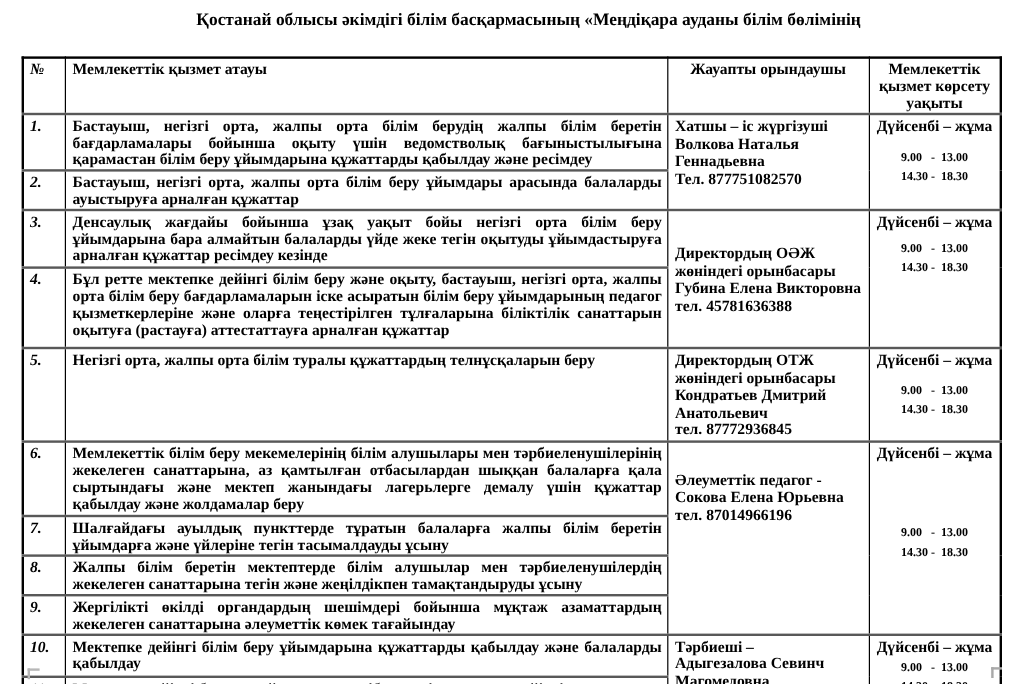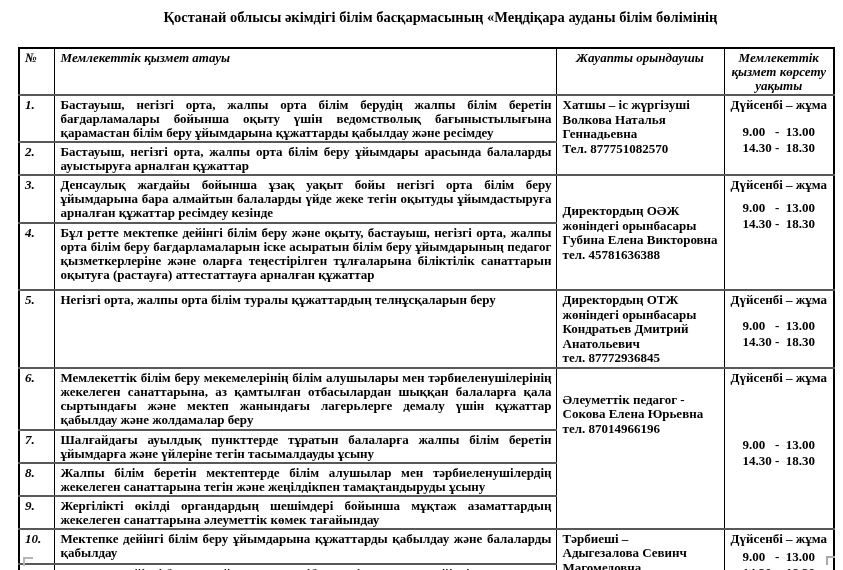--- a/index.html
+++ b/index.html
@@ -15,31 +15,31 @@
     border-collapse:collapse;table-layout:fixed;
     border:2px solid #000;
   }
   td,th{
     border-left:1px solid #000;border-right:1px solid #000;
     vertical-align:top;font-weight:bold;font-size:13px;line-height:14px;
     padding:2px 4px 1px 6px;overflow:hidden;
   }
   tbody tr{border-top:2px solid #585858;}
   thead tr{border-bottom:2px solid #585858;}
-  th{font-style:italic;text-align:left;}
+  th{text-align:left;}
   th.c-exec,th.c-time{text-align:center;padding-left:2px;padding-right:2px;margin-left:31px;}
   .c-num{font-style:italic;padding-left:5px;padding-right:2px;}
   .c-desc{text-align:justify;}
   .c-exec{white-space:pre-line;line-height:14.5px;}
   td.c-exec.vmid{vertical-align:middle;}
   td.c-exec.pt24{padding-top:24px;}
   td.c-time{padding:2px 2px 1px 2px;text-align:center;border-radius:13px;}
   .time-inner{display:flex;flex-direction:column;align-items:center;}
   .day{white-space:nowrap;font-size:13px;}
-  .hours{margin:auto 0;white-space:pre;font-size:13px;line-height:16px;}
+  .hours{margin:auto 0;white-space:pre;font-size:10px;line-height:16px;}
   .g0 .time-inner{min-height:69px;}
   .g1 .time-inner{min-height:110px;}
   .g1 .hours{margin:8px 0 auto 0;}
   .g2 .time-inner{min-height:67px;}
   .g3 .time-inner{min-height:150px;}
   .g4 .time-inner{min-height:53px;}
   .mark-bl{position:absolute;left:23px;top:557px;width:8px;height:7px;
     border-left:2px solid #b7b7b7;border-top:2px solid #b7b7b7;}
   .mark-br{position:absolute;left:826px;top:556px;width:7px;height:7px;
     border-left:2px solid #a9a9a9;border-top:2px solid #a9a9a9;}

